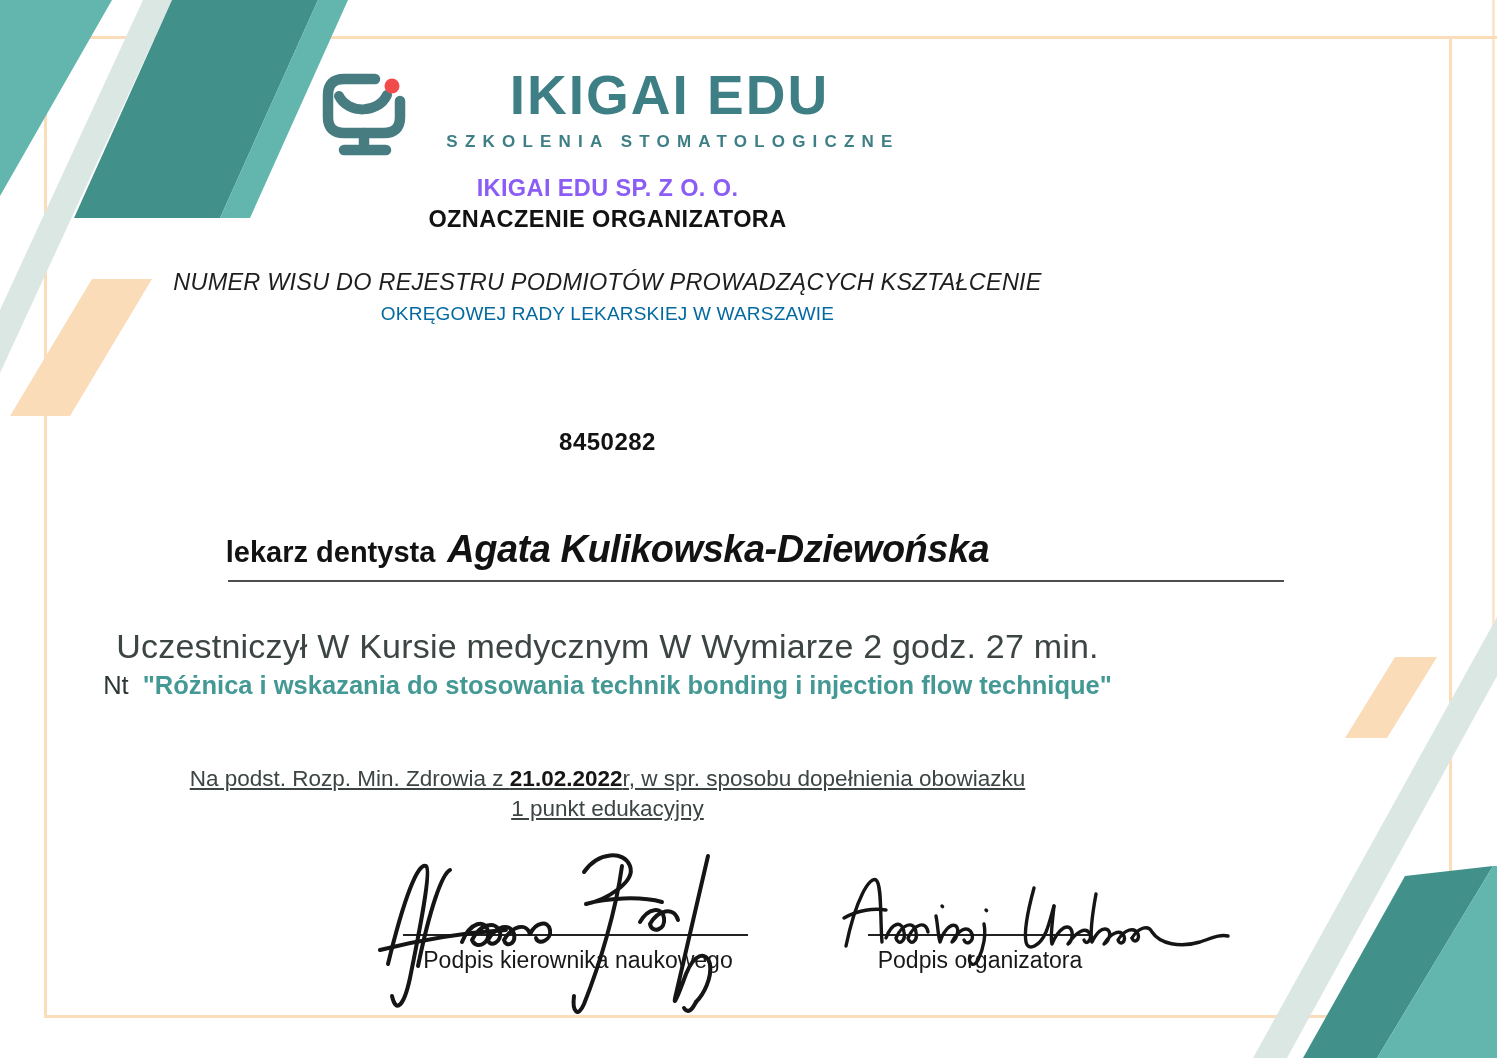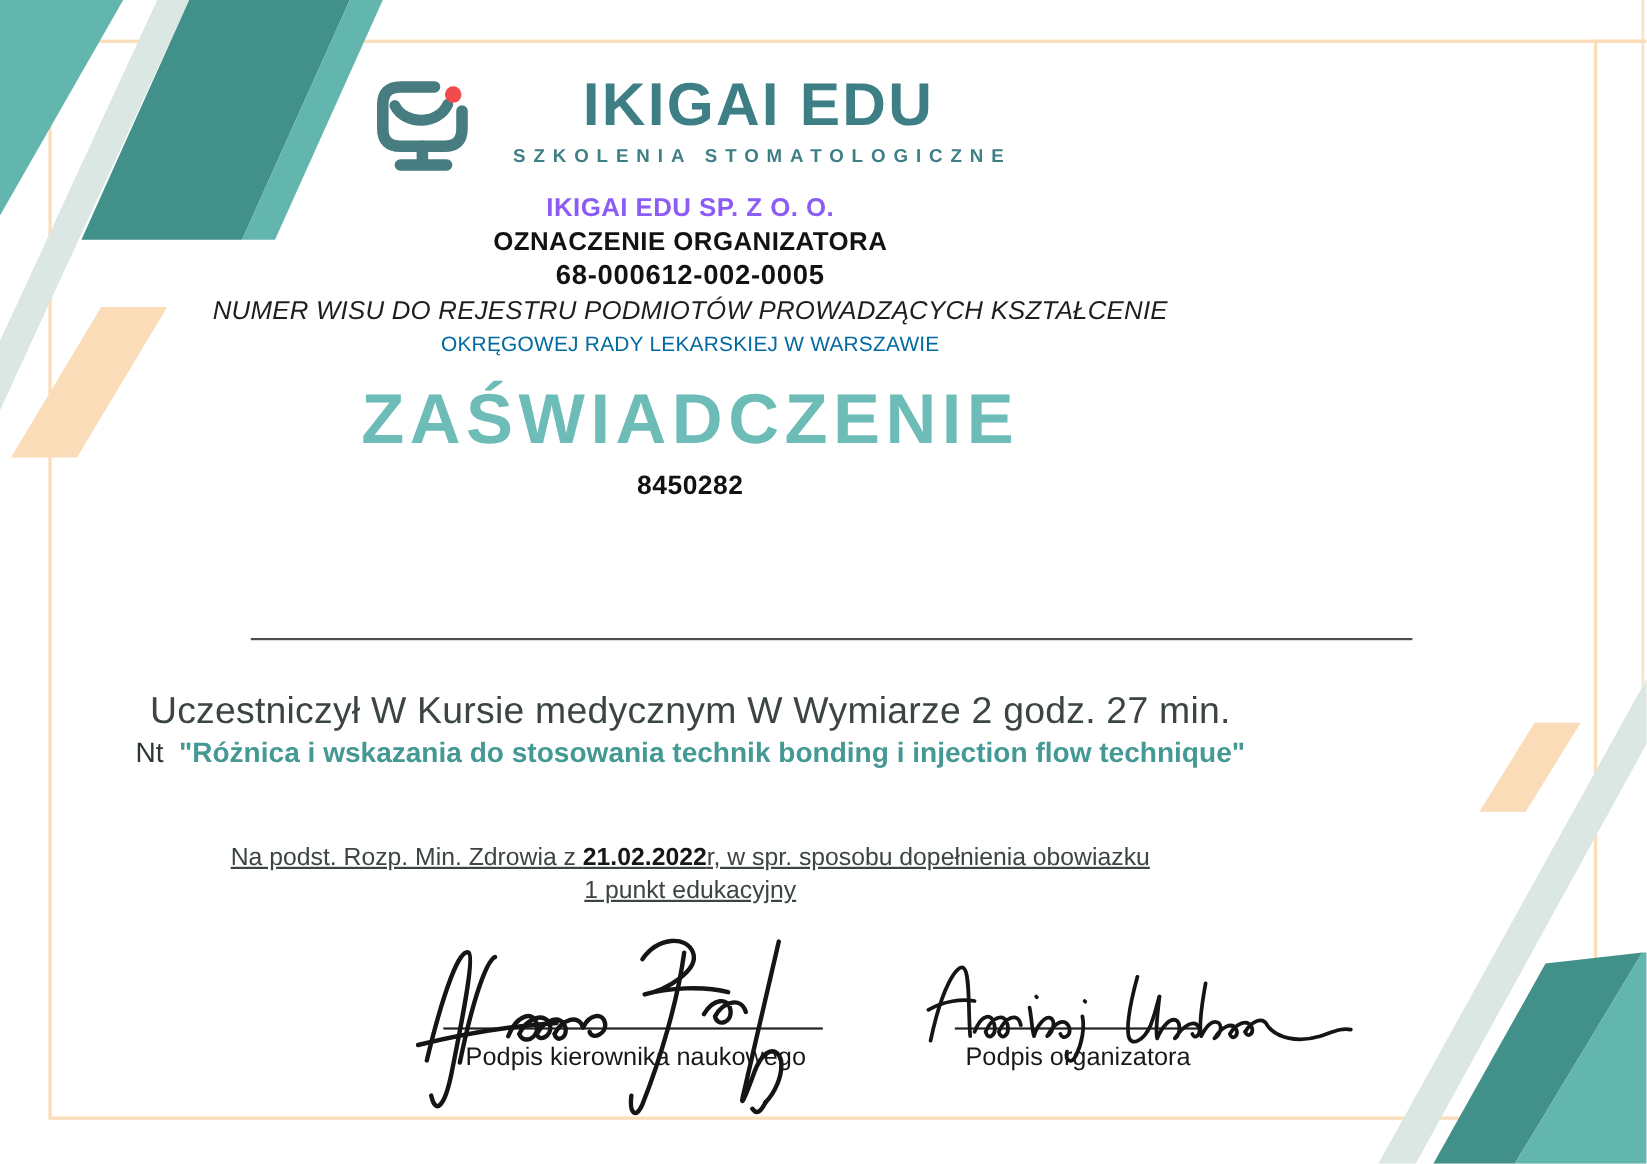--- a/index.html
+++ b/index.html
@@ -2,21 +2,21 @@
 <html><head>
 <meta charset="utf-8">
 <style>
   html,body{margin:0;padding:0;}
   .page{
     position:relative;width:1497px;height:1058px;overflow:hidden;background:#ffffff;
     font-family:"Liberation Sans",sans-serif;color:#1b1b1b;
   }
   .deco{position:absolute;left:0;top:0;width:1497px;height:1058px;z-index:0;}
   .content{position:absolute;left:0;top:0;width:1497px;height:1058px;z-index:1;}
-  .centered{position:absolute;left:0;width:1215px;text-align:center;padding-left:20px;}
+  .centered{position:absolute;left:0;width:1215px;text-align:center;}
 
   
   .logo-row{top:60px;display:flex;justify-content:center;align-items:flex-start;gap:14px;}
   .logo-text{display:flex;flex-direction:column;align-items:center;margin-top:8px;}
   .brand-name{font-size:55px;font-weight:800;letter-spacing:2px;color:#3e7f85;line-height:1;}
   .brand-tagline{font-size:17px;font-weight:700;letter-spacing:7.2px;color:#3e7f85;margin-top:9px;text-indent:7px;}
 
   .company      {top:175px;font-size:23.5px;font-weight:800;color:#8b5cf6;letter-spacing:.4px;}
   .org-label    {top:206px;font-size:23.5px;font-weight:800;color:#121212;letter-spacing:.4px;}
   .reg-number   {top:236px;font-size:25px;font-weight:800;color:#121212;letter-spacing:.6px;}
@@ -83,27 +83,28 @@
         <circle cx="77" cy="26" r="7.5" fill="#f24b4b"></circle>
       </svg>
       <div class="logo-text">
         <div class="brand-name">IKIGAI EDU</div>
         <div class="brand-tagline">SZKOLENIA STOMATOLOGICZNE</div>
       </div>
     </div>
 
     <div class="centered company">IKIGAI EDU SP. Z O. O.</div>
     <div class="centered org-label">OZNACZENIE ORGANIZATORA</div>
-    <div class="centered reg-number">68-000612-002-0005</div>
     <div class="centered wisu1">NUMER WISU DO REJESTRU PODMIOTÓW PROWADZĄCYCH KSZTAŁCENIE</div>
     <div class="centered wisu2">OKRĘGOWEJ RADY LEKARSKIEJ W WARSZAWIE</div>
 
-    <div class="centered cert-title">ZAŚWIADCZENIE</div>
     <div class="centered cert-number">8450282</div>
 
+    <div class="centered holder-line">
+      <span class="holder-prefix">lekarz dentysta</span><span class="holder-name">Agata Kulikowska-Dziewońska</span>
+    </div>
     <div class="holder-rule"></div>
 
     <div class="centered participation">Uczestniczył W Kursie medycznym W Wymiarze 2 godz. 27 min.</div>
     <div class="centered topic-line">
       <span class="topic-prefix">Nt</span><span class="topic-text">"Różnica i wskazania do stosowania technik bonding i injection flow technique"</span>
     </div>
 
     <div class="centered legal">
       <div><span>Na podst. Rozp. Min. Zdrowia z </span><span class="legal-date">21.02.2022</span><span>r, w spr. sposobu dopełnienia obowiazku</span></div>
       <div>1 punkt edukacyjny</div>

